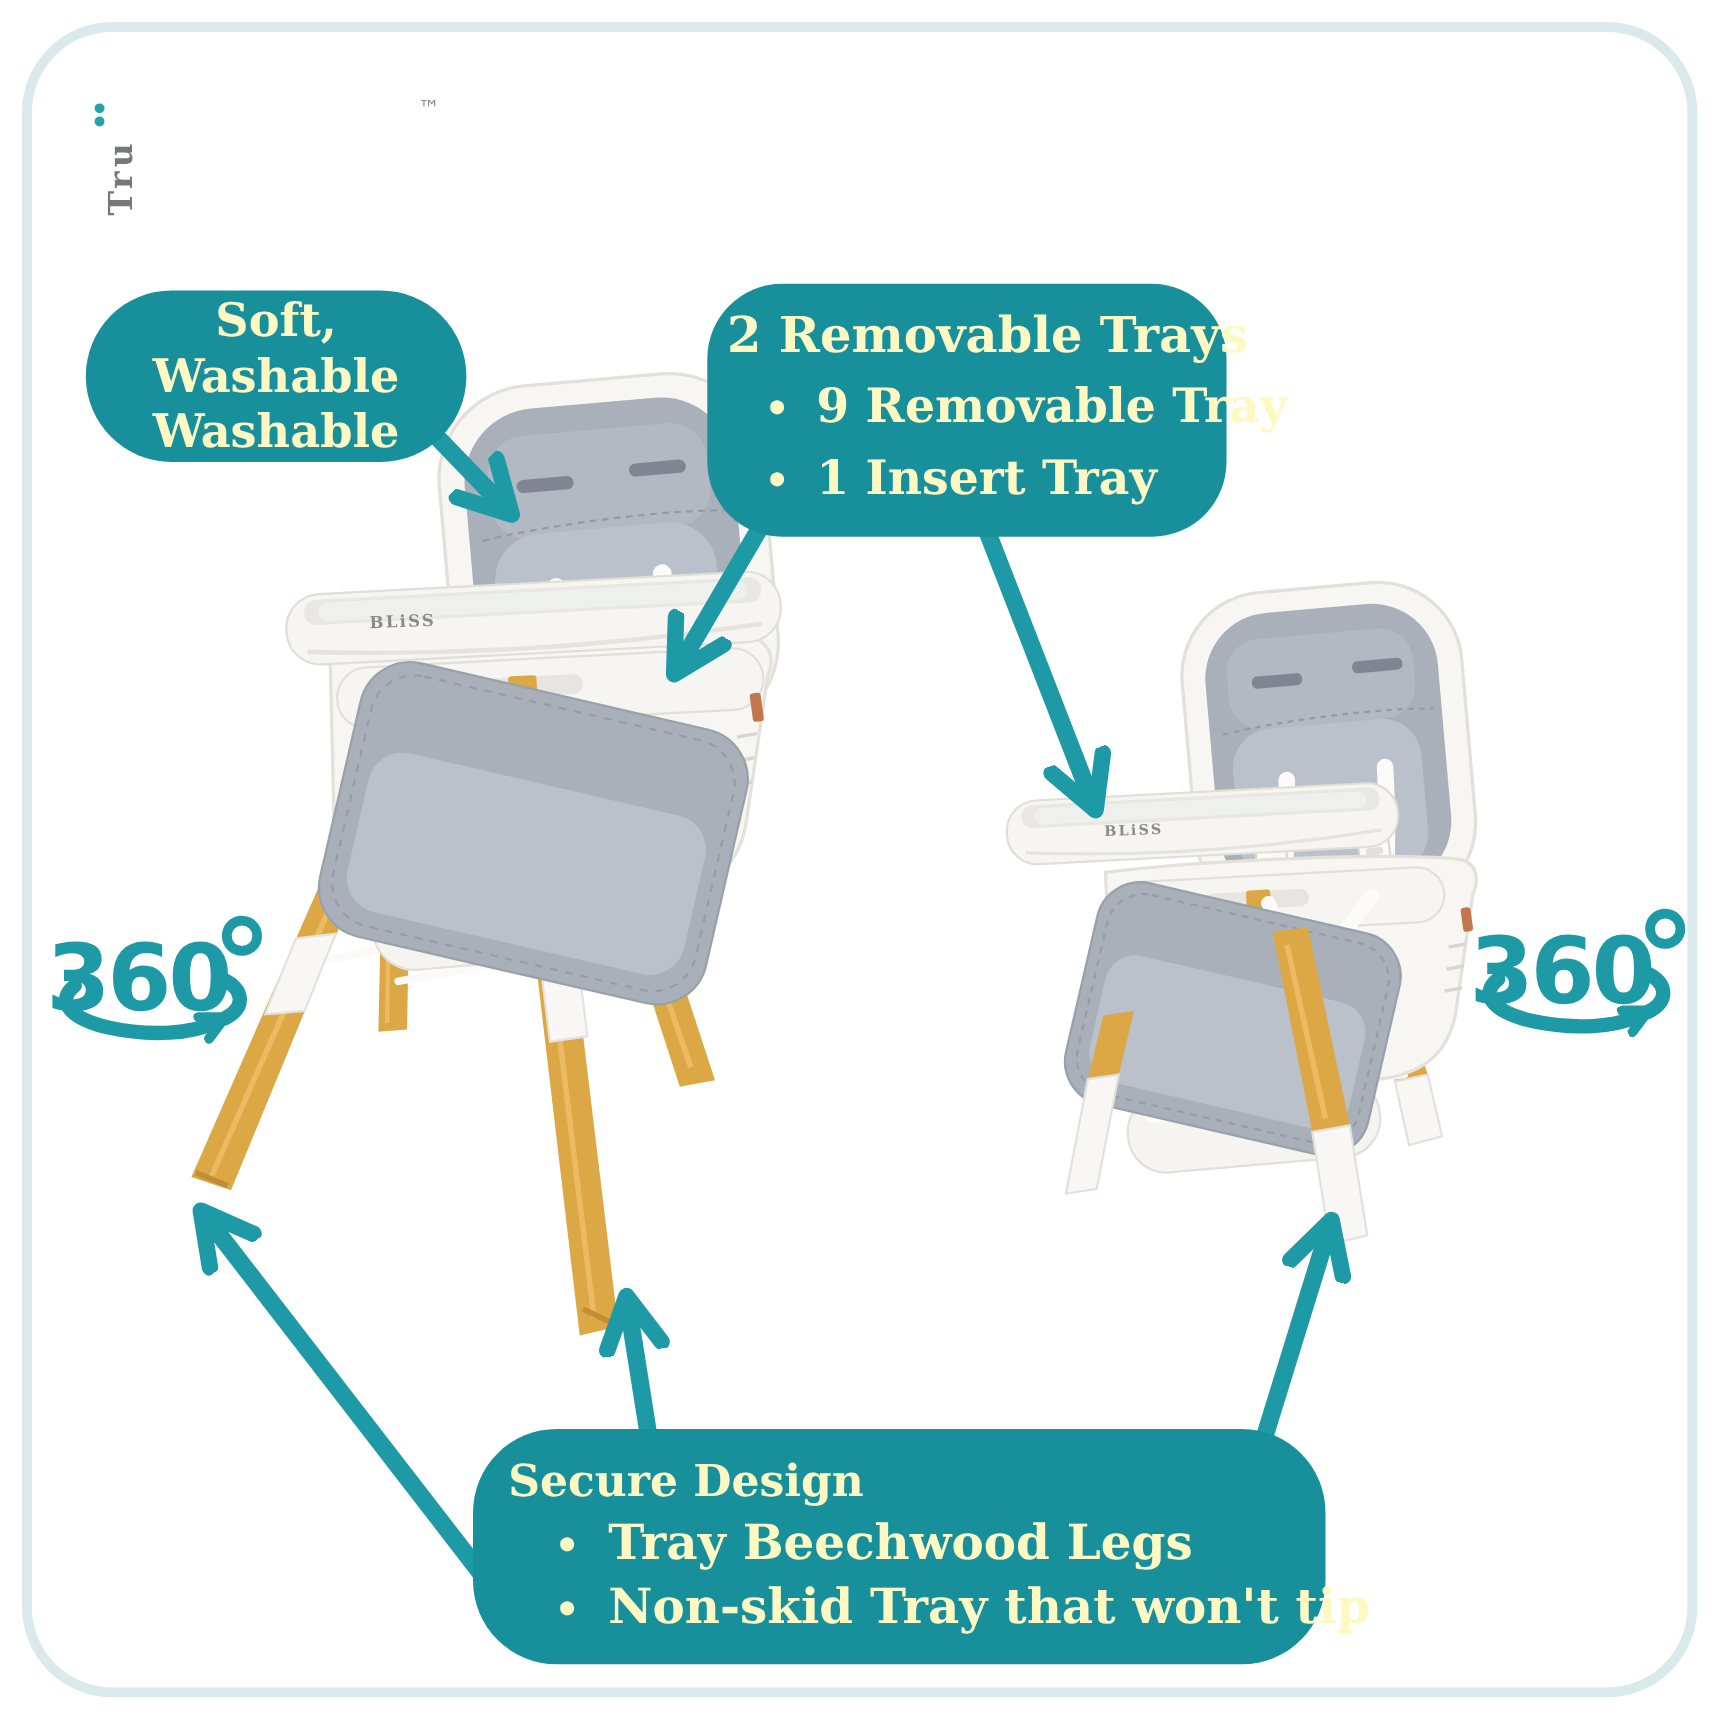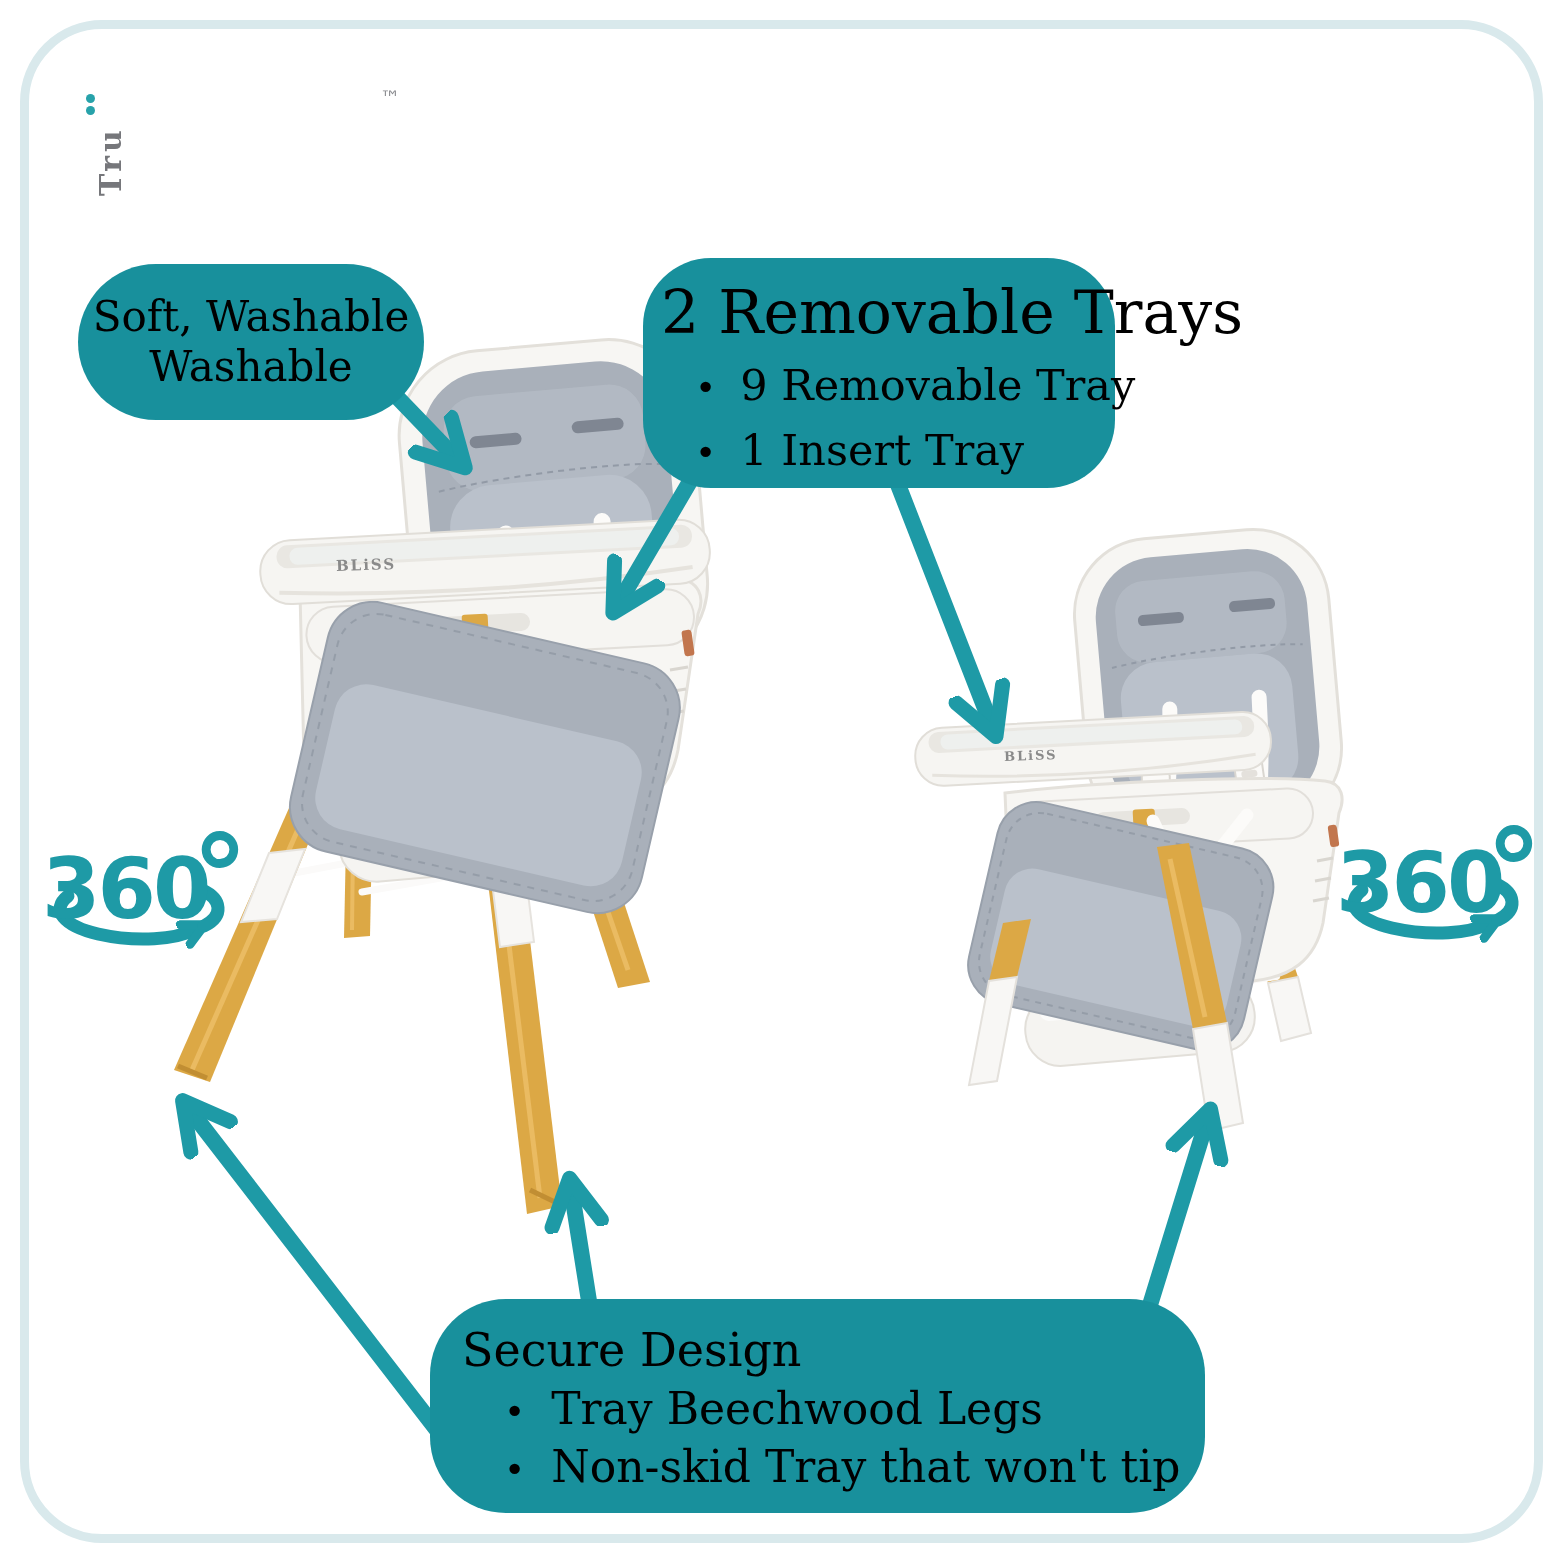--- a/index.html
+++ b/index.html
@@ -16,35 +16,35 @@
   .brand .tru{position:absolute;left:10px;top:4px;height:108px;writing-mode:vertical-rl;
               transform:rotate(180deg);font-weight:700;font-size:30px;letter-spacing:4px;line-height:1;}
   .brand .bliss{position:absolute;left:44px;top:8px;font-weight:700;font-size:72px;line-height:1;
                 letter-spacing:2px;white-space:nowrap;}
   .brand .iwrap{position:relative;display:inline-block;}
   .brand .iwrap .heart{position:absolute;left:50%;top:-17px;transform:translateX(-50%);
                        font-size:24px;letter-spacing:0;color:var(--heart,#76777b);font-family:"DejaVu Sans",sans-serif;}
   .brand .tm{position:absolute;left:294px;top:2px;font-size:20px;color:#8b8c90;font-family:"DejaVu Sans",sans-serif;}
 
   
-  .bubble{position:absolute;background:var(--teal,#18909c);color:#000000;font-weight:400;z-index:5;}
+  .bubble{position:absolute;background:var(--teal,#18909c);color:#fef9c3;font-weight:700;z-index:5;}
   .bubble .title{white-space:nowrap;}
   .bubble .row{display:flex;align-items:baseline;white-space:nowrap;}
   .bubble .dotpt{font-family:"DejaVu Sans",sans-serif;}
   .bubble-seating{left:78px;top:264px;width:346px;height:156px;border-radius:78px;
                   display:flex;flex-direction:column;justify-content:center;align-items:center;
                   font-size:42px;line-height:1.2;text-align:center;}
   .bubble-trays{left:643px;top:258px;width:472px;height:230px;border-radius:68px;
                 padding:24px 0 0 18px;box-sizing:border-box;font-size:44px;line-height:1;}
-  .bubble-trays .title{font-size:60px;}
+  .bubble-trays .title{font-size:45px;}
   .bubble-trays .row{margin-top:22px;font-size:43px;}
   .bubble-trays .dotpt{margin-left:34px;margin-right:24px;font-size:36px;}
   .bubble-secure{left:430px;top:1299px;width:775px;height:214px;border-radius:76px;
                  padding:28px 0 0 32px;box-sizing:border-box;font-size:45px;line-height:1;}
-  .bubble-secure .title{font-size:46px;}
+  .bubble-secure .title{font-size:40px;}
   .bubble-secure .row{margin-top:14px;font-size:44px;}
   .bubble-secure .dotpt{margin-left:42px;margin-right:26px;font-size:36px;}
 
   
   .overlay{position:absolute;left:0;top:0;pointer-events:none;}
   .arrows{z-index:4;}
   .chair{z-index:1;}
   .badge360{position:absolute;width:214px;height:128px;z-index:3;}
   .badge360.left{left:44px;top:830px;}
   .badge360.right{left:1338px;top:824px;}

